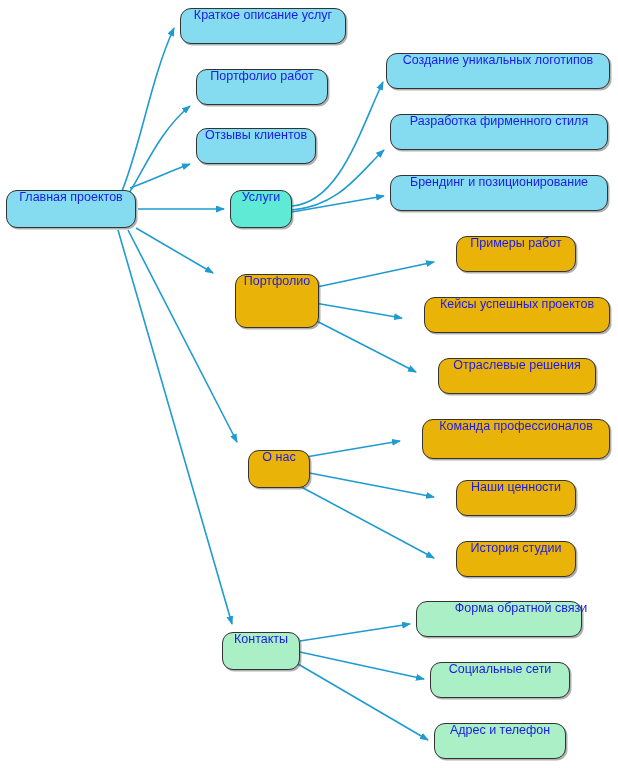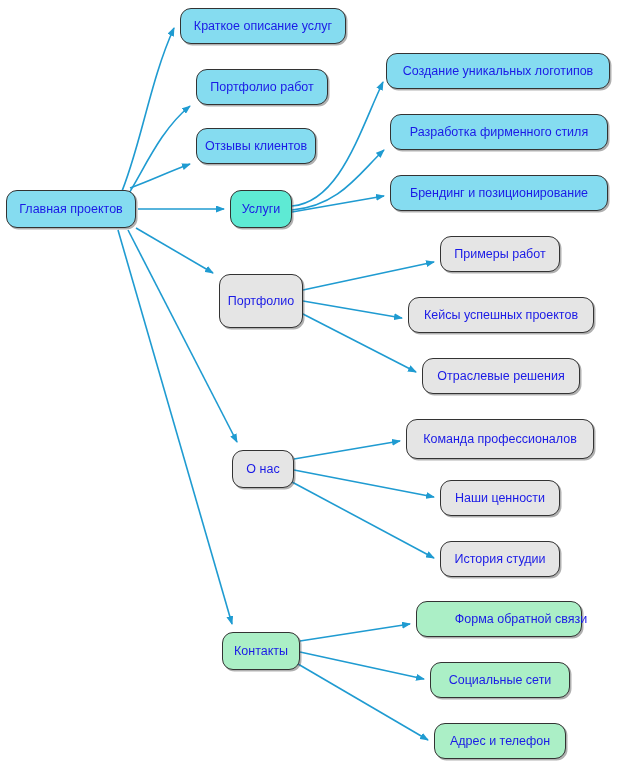--- a/index.html
+++ b/index.html
@@ -28,34 +28,33 @@
     width: 618px;
     height: 768px;
     pointer-events: none;
   }
   .node {
     position: absolute;
     box-sizing: border-box;
     border: 1.4px solid #333333;
     border-radius: 11px;
     display: flex;
-    align-items: center;
     justify-content: center;
     color: #1a1ae6;
     font-size: 12.5px;
     line-height: 1;
     white-space: nowrap;
     box-shadow: 1.5px 1.5px 0 rgba(80,80,80,0.45);
   }
   .node-label {
     pointer-events: none;
   }
   .fill-blue     { background: #85dcf0; }
   .fill-blue-hub { background: #5eead4; }
-  .fill-pink     { background: #e5e5e5; }
+  .fill-pink     { background: #eab308; margin-left: 16px; }
   .fill-green    { background: #abefc6; }
 </style>
 </head>
 <body>
 
 <div id="diagram-root">
   <svg id="edge-layer" viewBox="0 0 618 768">
     <defs>
       <marker id="arrowhead" markerWidth="9" markerHeight="7" refX="8" refY="3.5" orient="auto" markerUnits="userSpaceOnUse">
         <polygon points="0 0, 9 3.5, 0 7" fill="#1f9bd1"></polygon>

